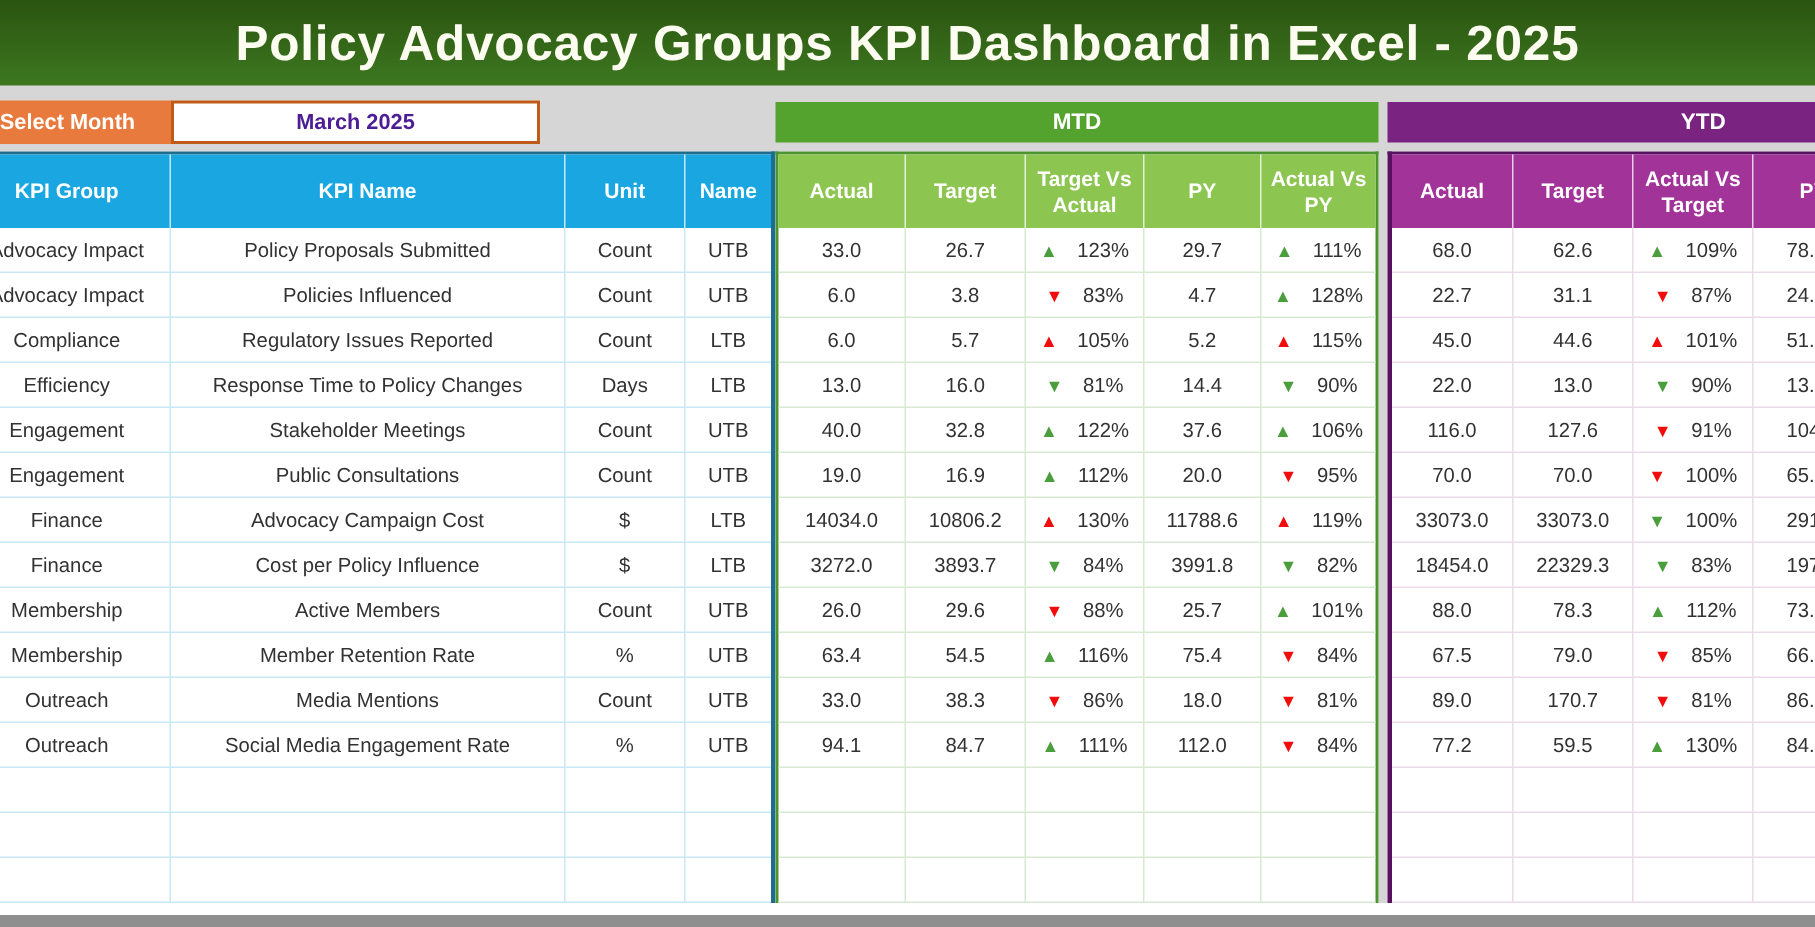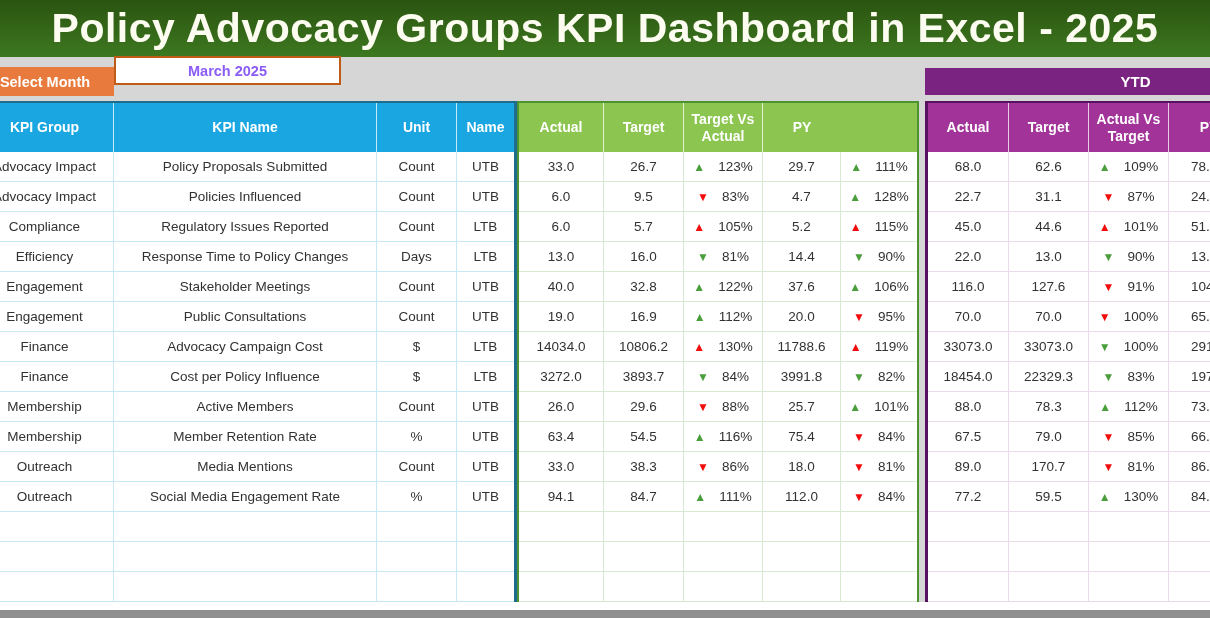--- a/index.html
+++ b/index.html
@@ -3,27 +3,27 @@
 <meta charset="utf-8">
 <style>
   html,body{margin:0;padding:0;}
   body{width:1210px;height:618px;overflow:hidden;background:var(--page_bg,#d6d6d6);
        font-family:"Liberation Sans",sans-serif;}
   .stage{position:relative;width:1210px;height:618px;overflow:hidden;}
 
   .title-bar{position:absolute;left:0;top:0;width:1210px;height:57px;
     background:linear-gradient(180deg,var(--title_green_dark,#2a5410),var(--title_green,#3d7820));
     display:flex;align-items:center;justify-content:center;}
-  .title-text{color:#fdfcf0;font-size:41px;font-weight:bold;letter-spacing:.5px;}
+  .title-text{color:#fdfcf0;font-size:33px;font-weight:bold;letter-spacing:.5px;}
 
   .sm-label{position:absolute;left:-24px;top:67px;width:138px;height:29px;
     background:var(--orange,#e87a3d);color:#fff;font-weight:bold;font-size:14.5px;
     display:flex;align-items:center;justify-content:center;}
-  .sm-value{position:absolute;left:114px;top:56px;width:227px;height:29px;box-sizing:border-box;
-    background:#fff;border:2px solid var(--orange_border,#bf5b16);color:#8b5cf6;font-weight:bold;
+  .sm-value{position:absolute;left:114px;top:67px;width:246px;height:29px;box-sizing:border-box;
+    background:#fff;border:2px solid var(--orange_border,#bf5b16);color:#4c1d95;font-weight:bold;
     font-size:14.5px;display:flex;align-items:center;justify-content:center;}
 
   .mtd-bar{position:absolute;left:517px;top:68px;width:402px;height:27px;
     background:var(--mtd_green_dark,#53a32e);}
   .ytd-bar{position:absolute;left:925px;top:68px;width:421px;height:27px;
     background:var(--ytd_purple_dark,#7a2380);}
   .bar-text{width:100%;height:100%;display:flex;align-items:center;justify-content:center;
     color:#fff;font-weight:bold;font-size:15px;}
 
   .ltable{position:absolute;left:-24px;top:101px;background:#fff;
@@ -69,20 +69,23 @@
 
 <div class="stage">
 
   <div class="title-bar">
     <span class="title-text">Policy Advocacy Groups KPI Dashboard in Excel - 2025</span>
   </div>
 
   <div class="sm-label">Select Month</div>
   <div class="sm-value">March 2025</div>
 
+  <div class="mtd-bar">
+    <span class="bar-text">MTD</span>
+  </div>
   <div class="ytd-bar">
     <span class="bar-text">YTD</span>
   </div>
 
   <div class="ltable">
     <div class="lgrid hrow lheader">
       <div class="hcell">KPI Group</div>
       <div class="hcell">KPI Name</div>
       <div class="hcell">Unit</div>
       <div class="hcell">Name</div>
@@ -180,38 +183,39 @@
         </div>
       </div>
   </div>
 
   <div class="mtable">
     <div class="mgrid hrow mheader">
       <div class="hcell">Actual</div>
       <div class="hcell">Target</div>
       <div class="hcell">Target Vs Actual</div>
       <div class="hcell">PY</div>
+      <div class="hcell">Actual Vs PY</div>
     </div>
     <div id="mtd-rows">
         <div class="mgrid drow">
           <div class="cell">33.0</div>
           <div class="cell">26.7</div>
           <div class="cell pct">
             <span class="arr arr-green">▲</span>
             <span class="pct-text">123%</span>
           </div>
           <div class="cell">29.7</div>
           <div class="cell pct">
             <span class="arr arr-green">▲</span>
             <span class="pct-text">111%</span>
           </div>
         </div>
         <div class="mgrid drow">
           <div class="cell">6.0</div>
-          <div class="cell">9.5</div>
+          <div class="cell">3.8</div>
           <div class="cell pct">
             <span class="arr arr-red">▼</span>
             <span class="pct-text">83%</span>
           </div>
           <div class="cell">4.7</div>
           <div class="cell pct">
             <span class="arr arr-green">▲</span>
             <span class="pct-text">128%</span>
           </div>
         </div>

